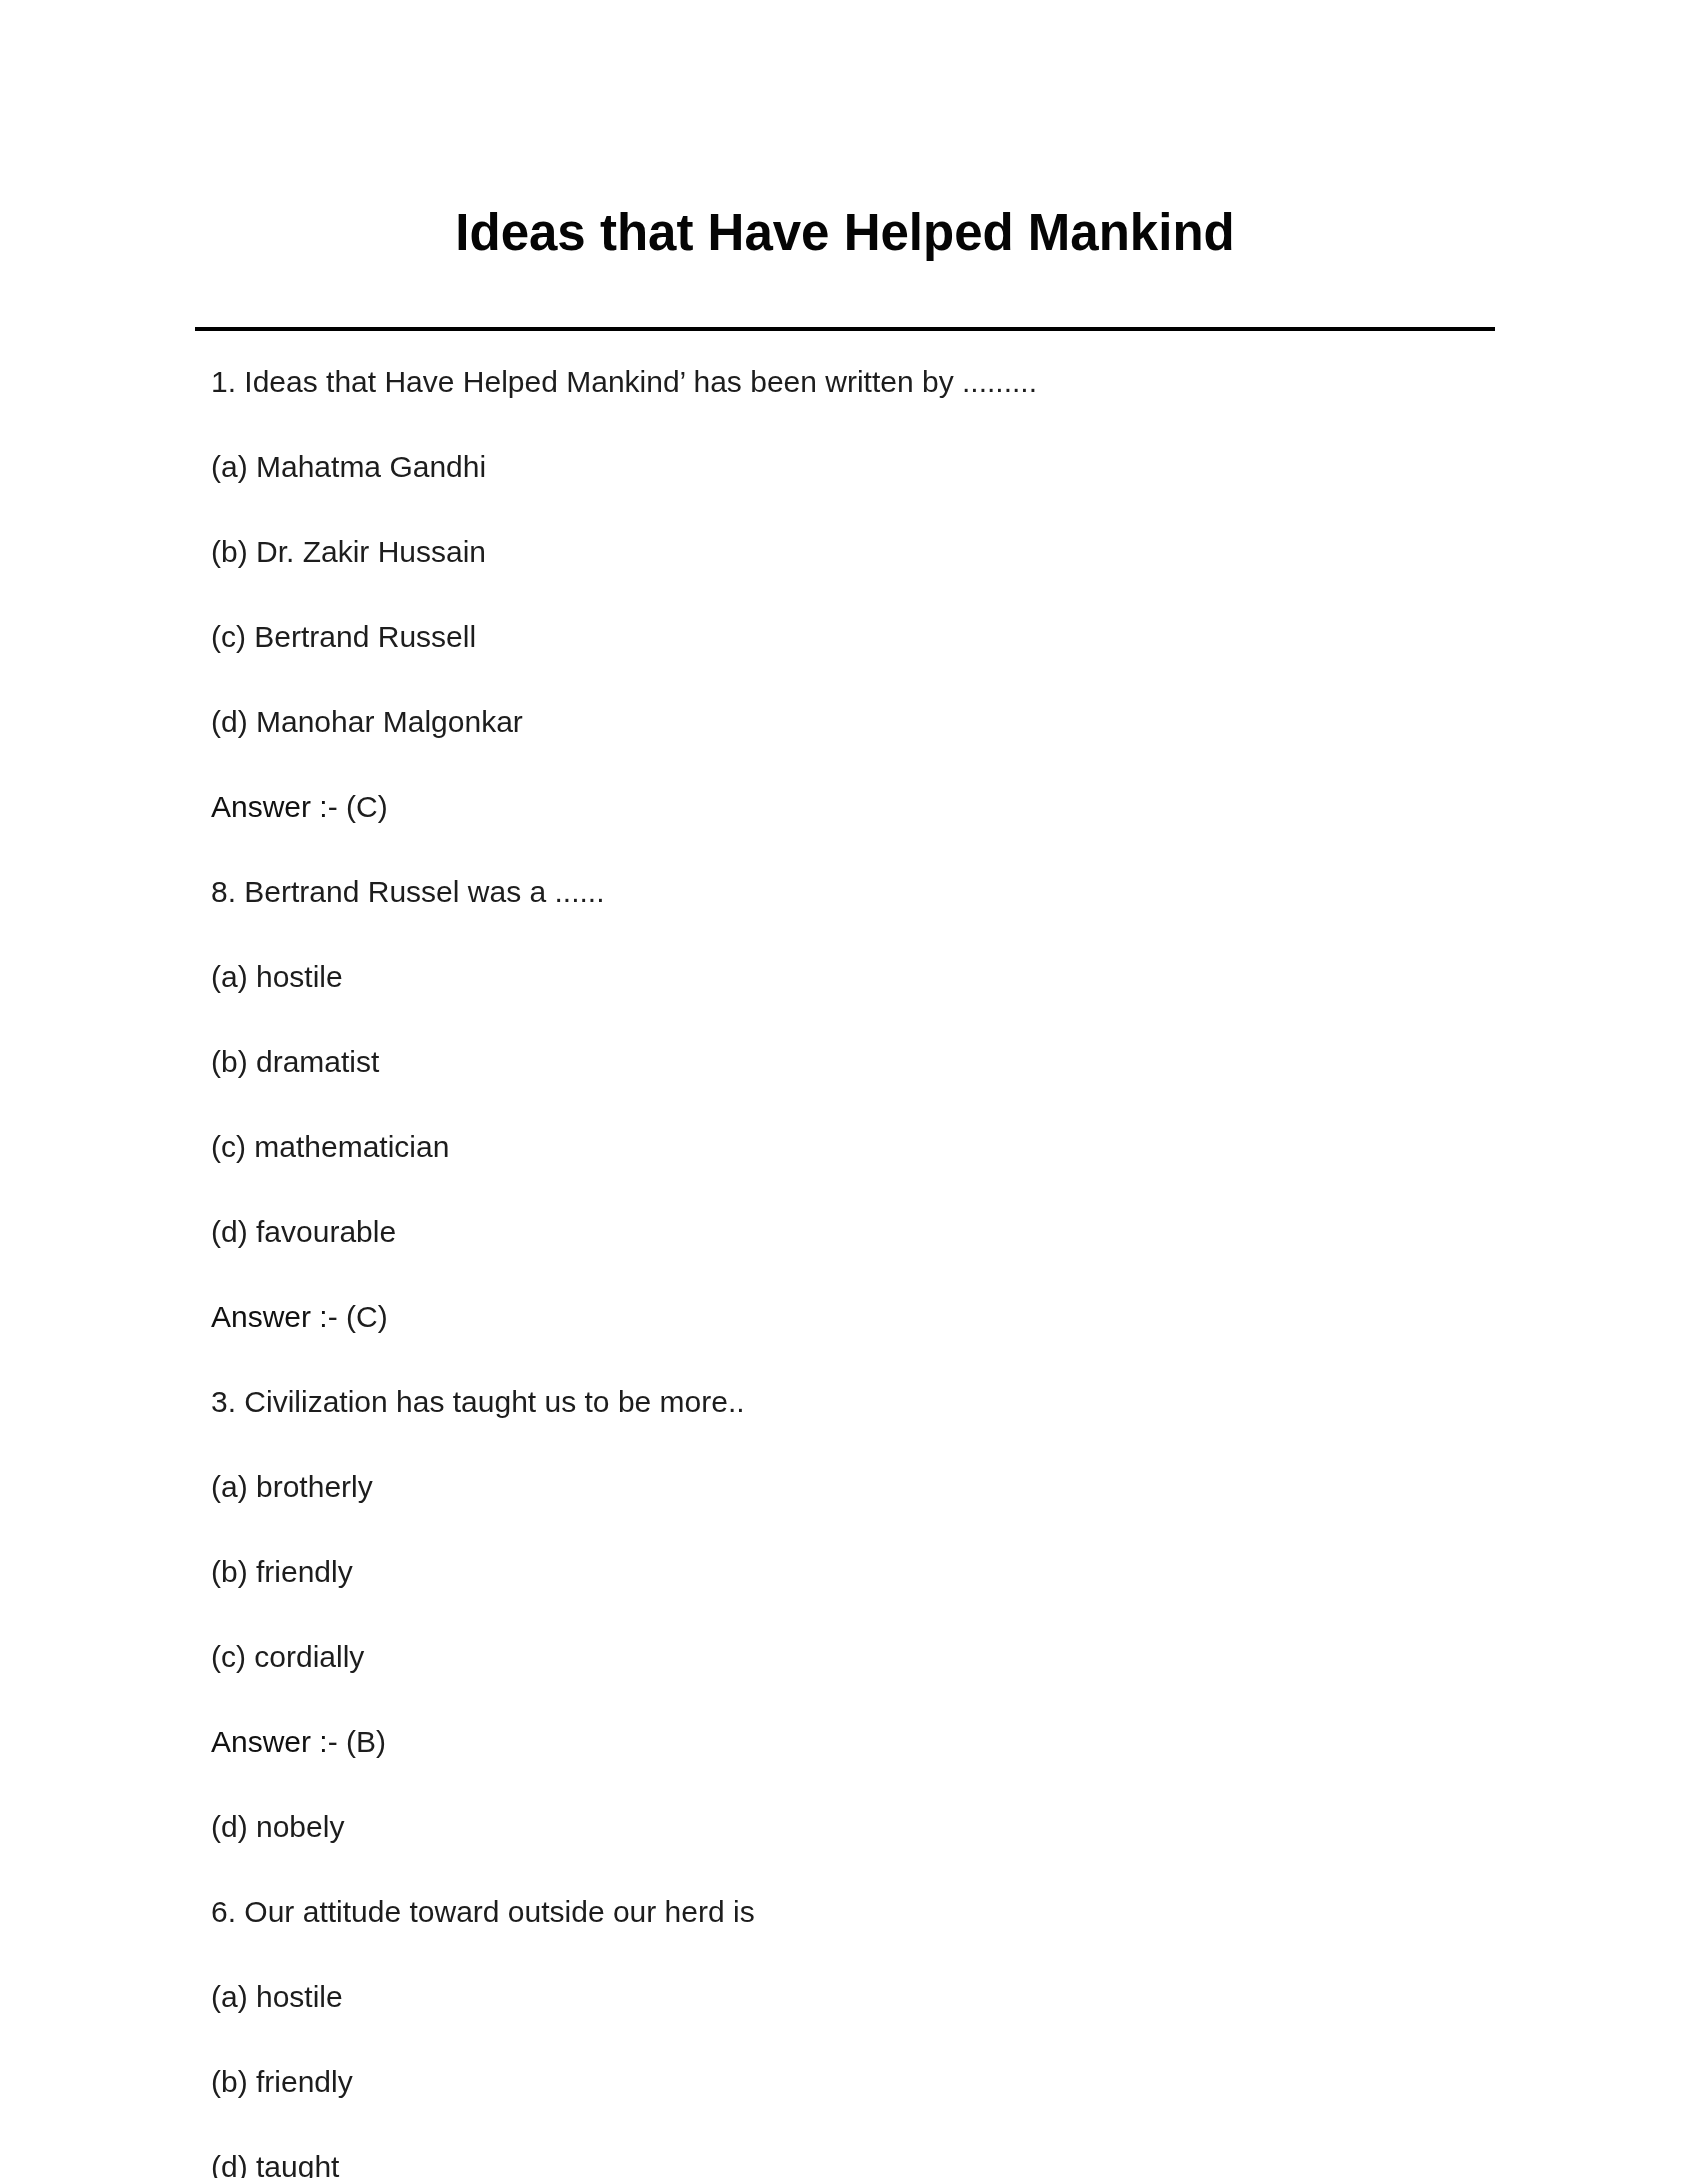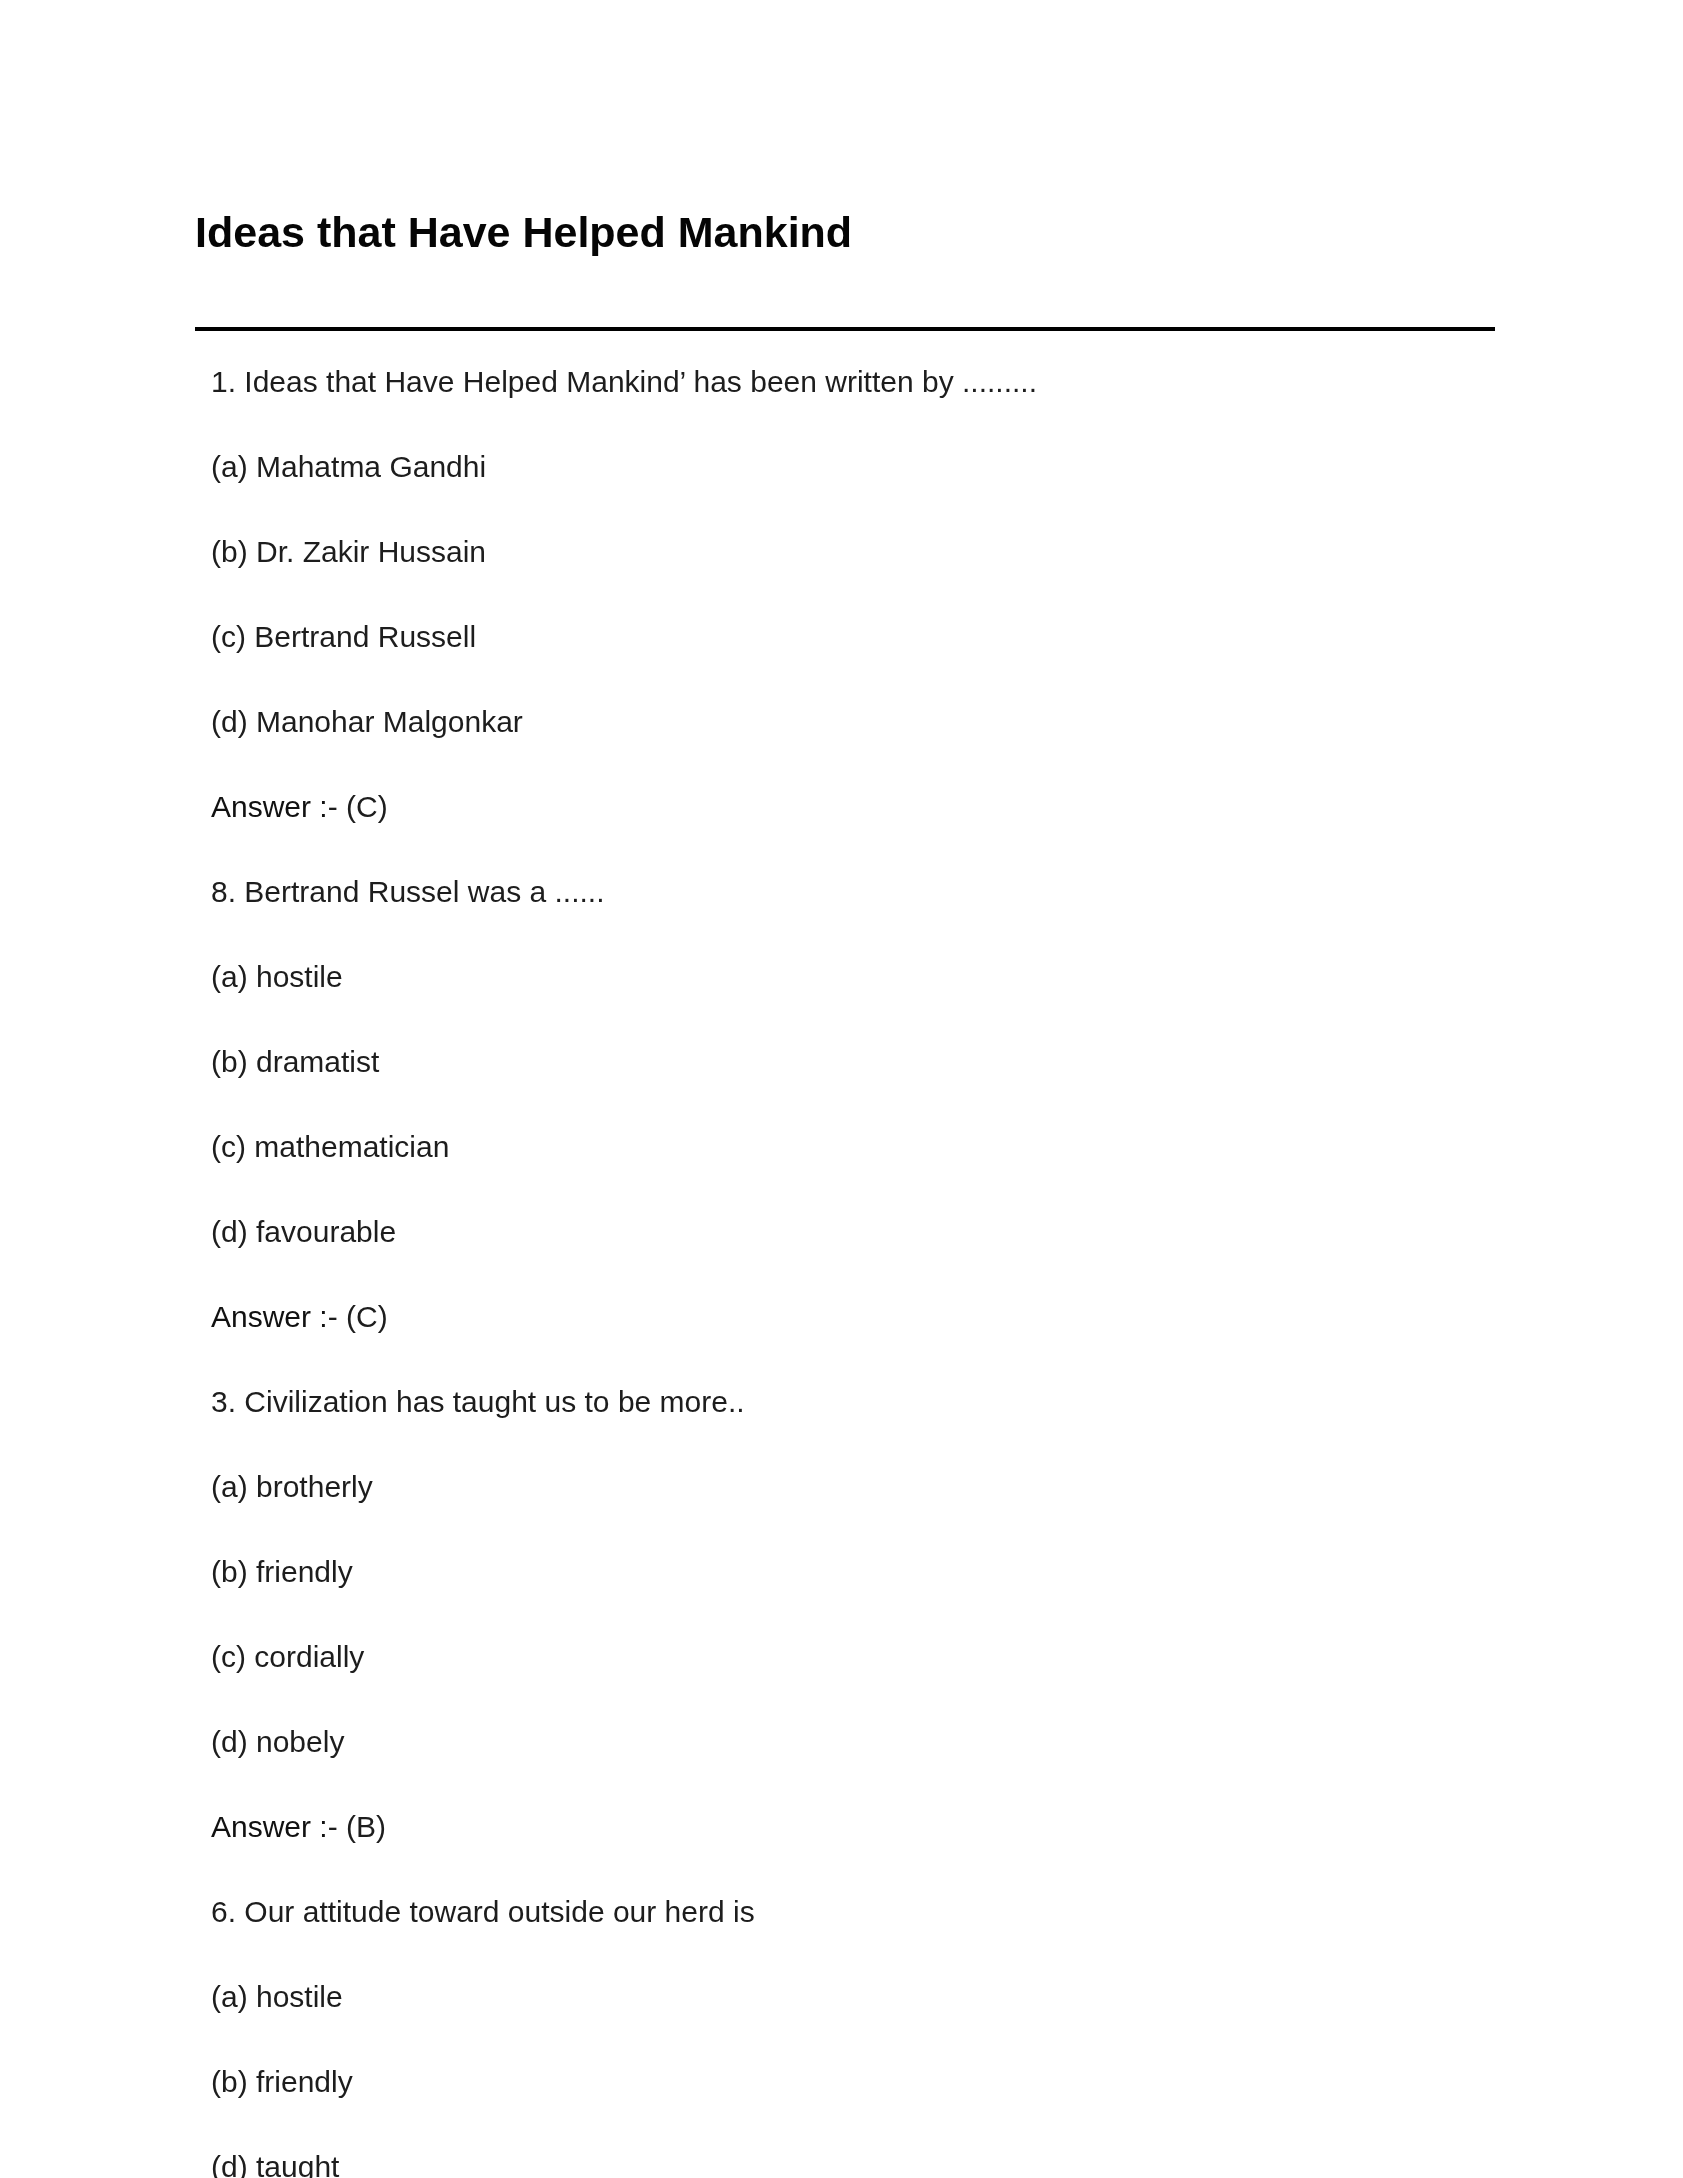--- a/index.html
+++ b/index.html
@@ -12,21 +12,22 @@
   }
   .page {
     position: relative;
     width: 1683px;
     height: 2178px;
     background: #ffffff;
     overflow: hidden; 
   }
   .title {
     margin: 211px 188px 0 195px;
-    font-size: 43px;
+    text-align: center;
+    font-size: 51px;
     line-height: 43px;
     font-weight: 700;
     color: #050505;
     letter-spacing: 0px;
   }
   .rule {
     margin: 73px 188px 0 195px;
     border: none;
     border-top: 4px solid #000000;
     height: 0;
@@ -74,22 +75,22 @@
     <p class="line option">(a) hostile</p>
     <p class="line option">(b) dramatist</p>
     <p class="line option">(c) mathematician</p>
     <p class="line option">(d) favourable</p>
     <p class="line answer"><span class="answer-label">Answer :</span><span class="answer-value">- (C)</span></p>
 
     <p class="line question">3. Civilization has taught us to be more..</p>
     <p class="line option">(a) brotherly</p>
     <p class="line option">(b) friendly</p>
     <p class="line option">(c) cordially</p>
+    <p class="line answer"><span class="answer-label">Answer :</span><span class="answer-value">- (B)</span></p>
     <p class="line option">(d) nobely</p>
-    <p class="line answer"><span class="answer-label">Answer :</span><span class="answer-value">- (B)</span></p>
 
     <p class="line question">6. Our attitude toward outside our herd is</p>
     <p class="line option">(a) hostile</p>
     <p class="line option">(b) friendly</p>
     <p class="line option">(d) taught</p>
 
   </div>
 </div>
 
 

